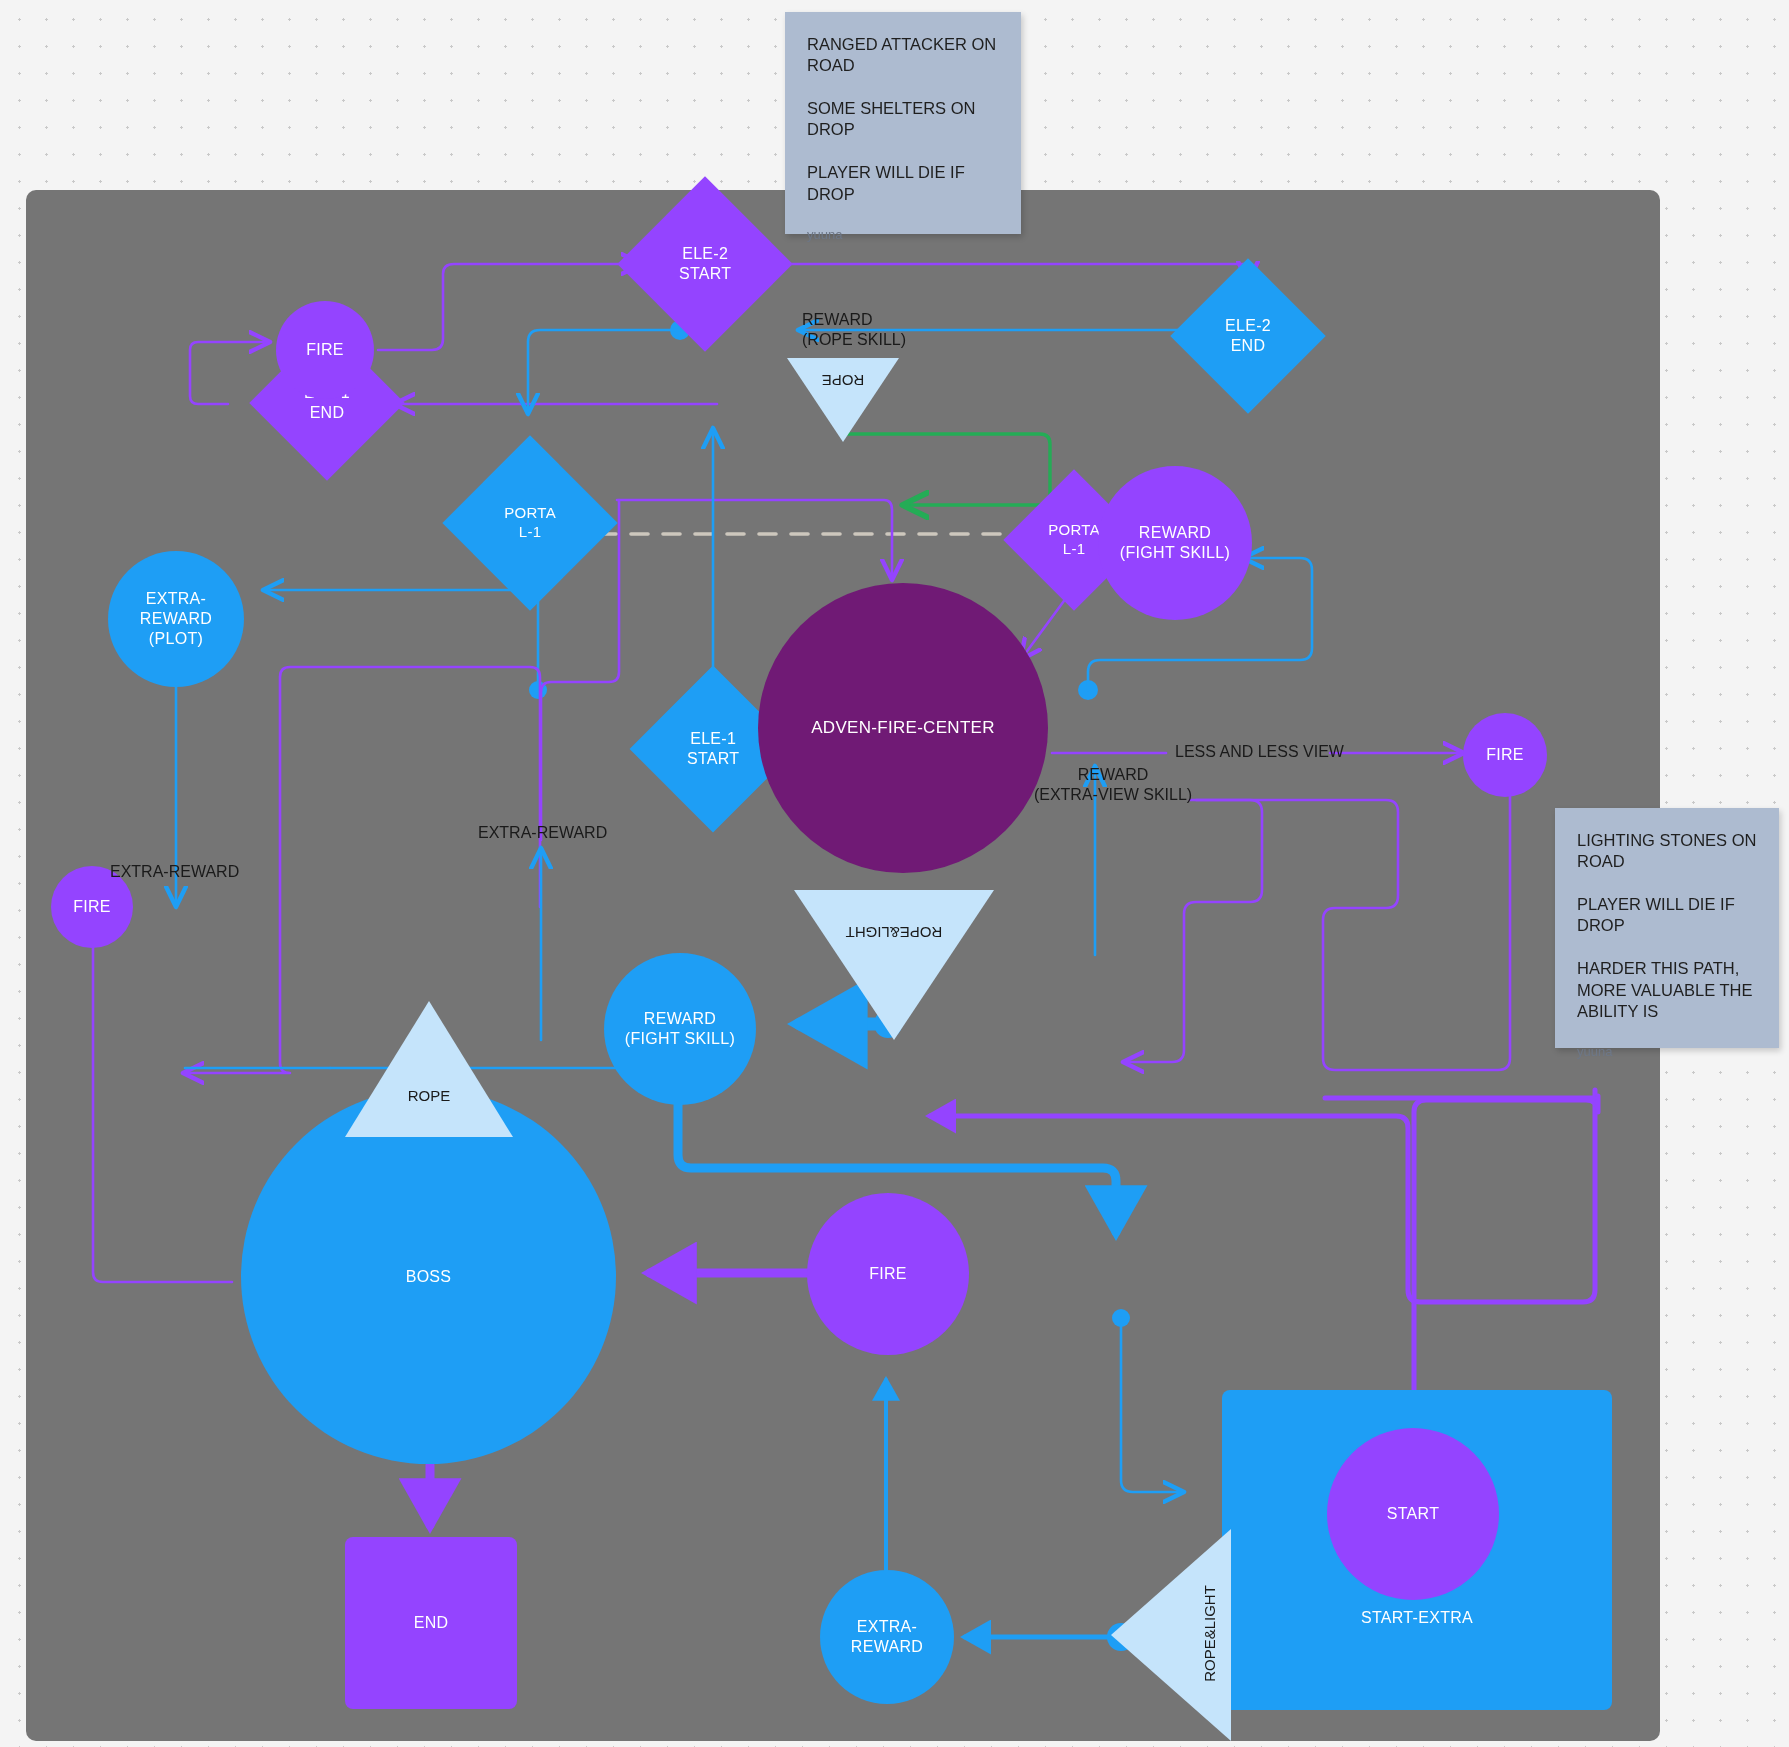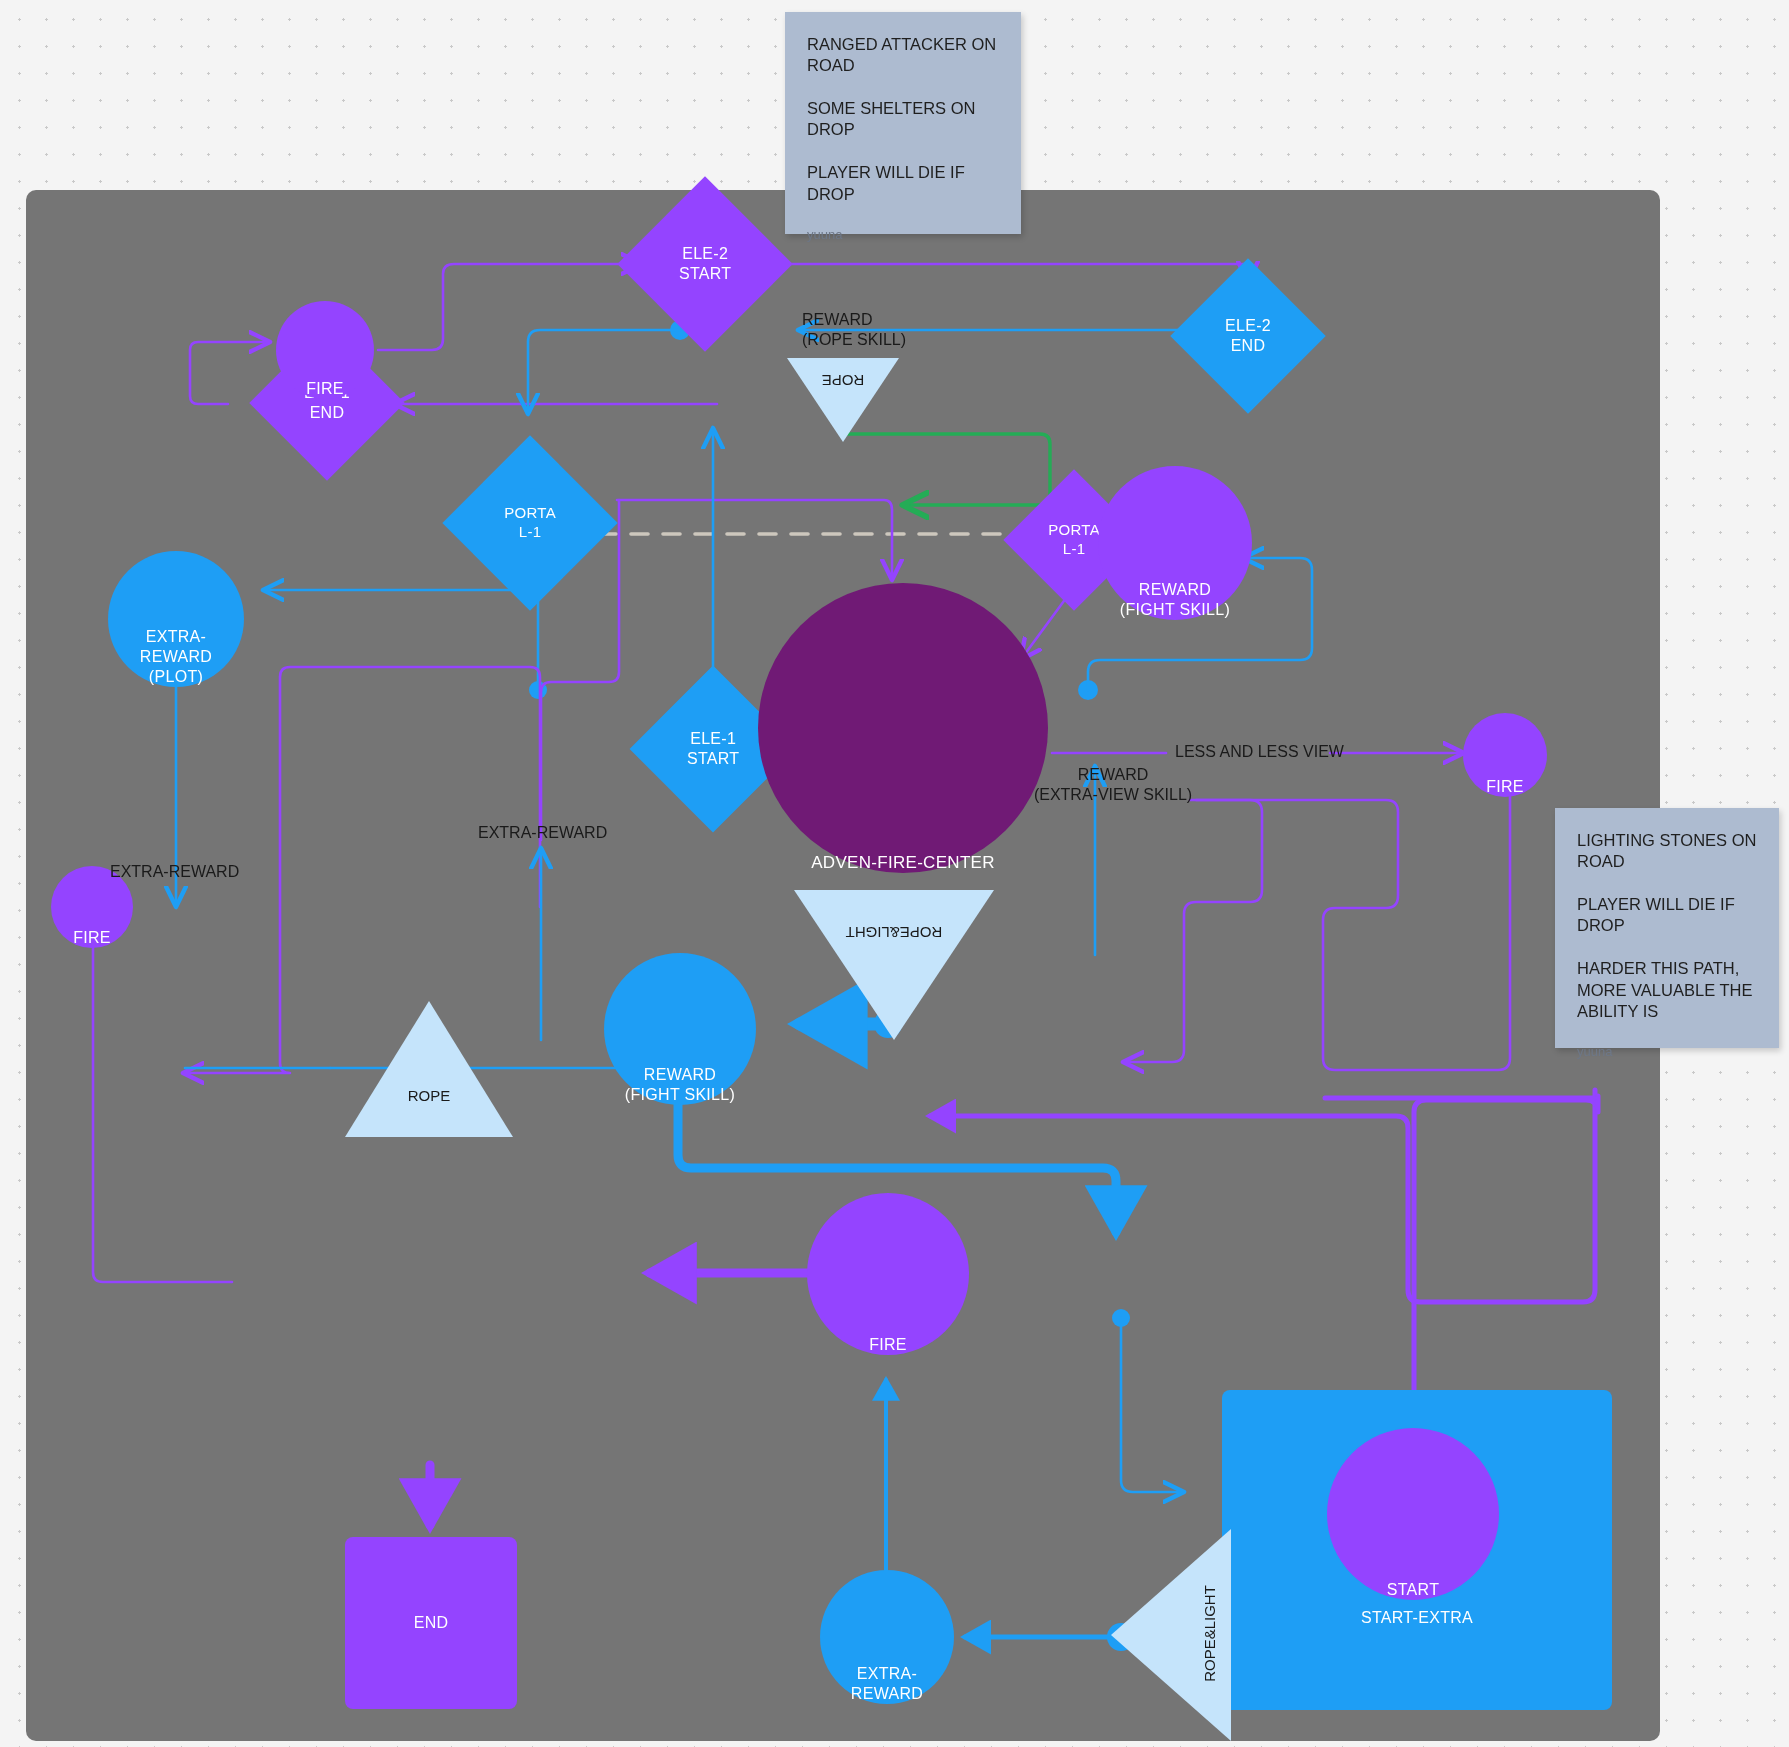--- a/index.html
+++ b/index.html
@@ -16,21 +16,21 @@
   #stage{position:absolute;left:0;top:0;width:1789px;height:1747px;}
   .canvas{
     position:absolute;left:26px;top:190px;width:1634px;height:1551px;
     background:#757575;border-radius:10px;
   }
   svg.edges{position:absolute;left:0;top:0;width:1789px;height:1747px;pointer-events:none;}
 
   .node{position:absolute;display:flex;align-items:center;justify-content:center;
         text-align:center;color:#ffffff;font-size:16px;line-height:1.25;
         letter-spacing:.3px;white-space:pre-line;}
-  .circle{border-radius:50%;align-items:flex-end;}
+  .circle{border-radius:50%;}
   .rect{border-radius:8px;}
   .diamond{transform:rotate(45deg);}
   .diamond > span{display:block;transform:rotate(-45deg);}
 
   .tri{position:absolute;}
   .tri .lbl{position:absolute;left:0;right:0;color:#1a1a1a;font-size:15px;text-align:center;}
 
   .edge-label{position:absolute;color:#1a1a1a;font-size:16px;line-height:1.25;
               white-space:pre-line;}
 
@@ -228,20 +228,23 @@
 
   <div class="node circle" style="left:51px;top:866px;width:82px;height:82px;background:#9444ff;">
     <span>FIRE</span>
   </div>
 
   <div class="node circle" style="left:604px;top:953px;width:152px;height:152px;background:#1e9ef5;">
     <span>REWARD
 (FIGHT SKILL)</span>
   </div>
 
+  <div class="node circle" style="left:241px;top:1089px;width:375px;height:375px;background:#1e9ef5;">
+    <span>BOSS</span>
+  </div>
 
   <div class="node rect" style="left:345px;top:1537px;width:172px;height:172px;background:#9444ff;">
     <span>END</span>
   </div>
 
   <div class="node circle" style="left:807px;top:1193px;width:162px;height:162px;background:#9444ff;">
     <span>FIRE</span>
   </div>
 
   <div class="node circle" style="left:820px;top:1570px;width:134px;height:134px;background:#1e9ef5;">

